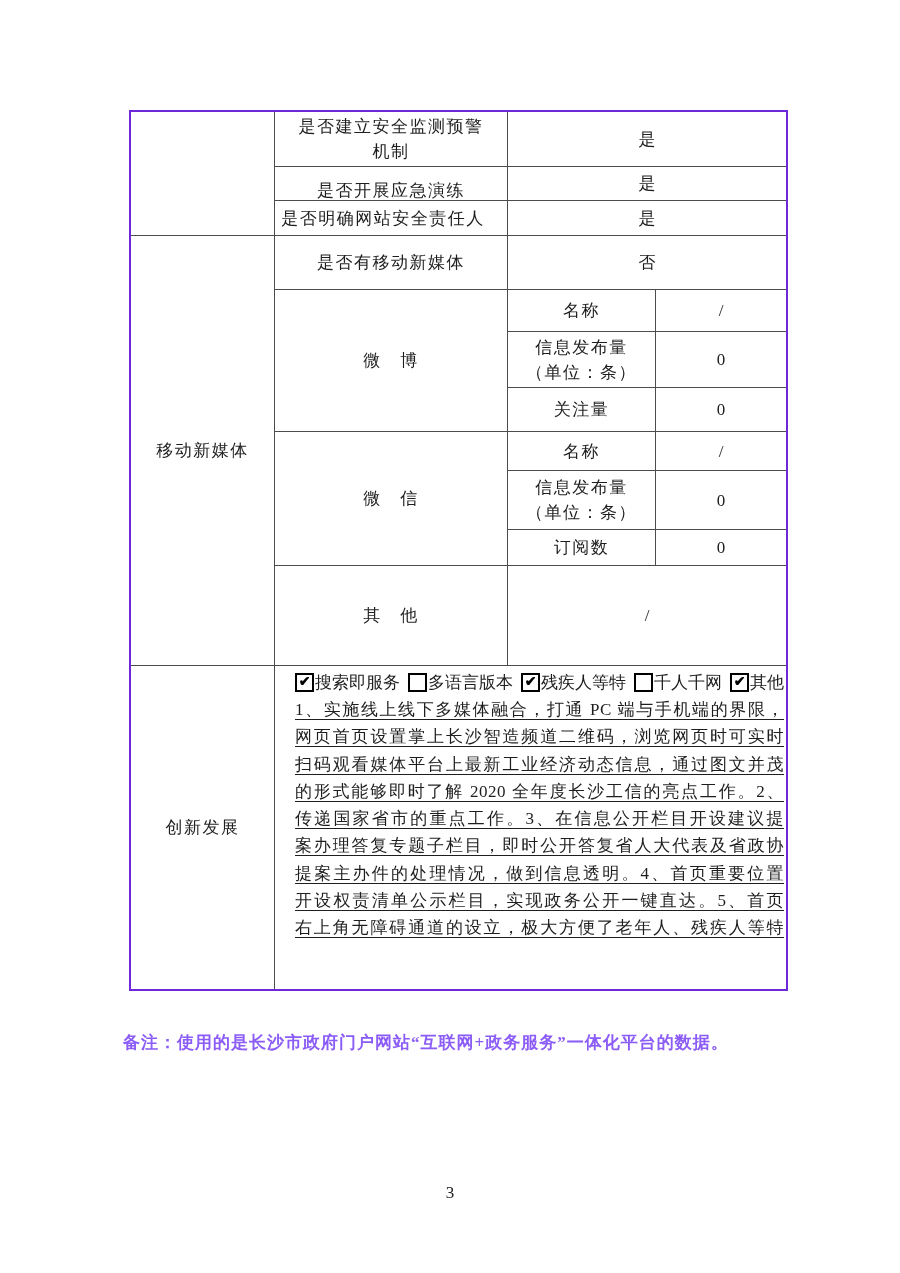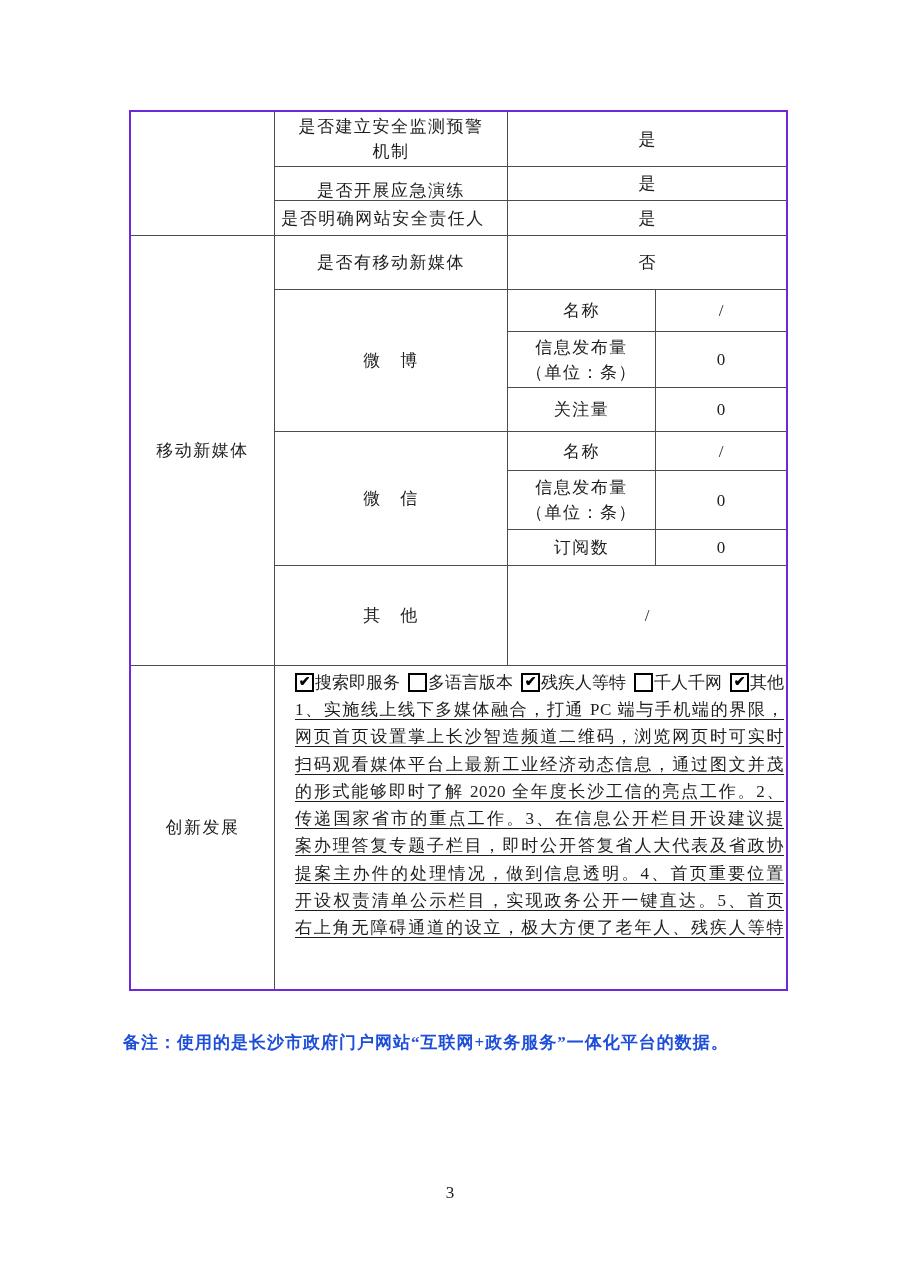--- a/index.html
+++ b/index.html
@@ -20,21 +20,21 @@
           height:27px;white-space:nowrap;}
   .cbitem{display:inline-flex;align-items:center;}
   .cb{display:inline-block;width:15px;height:15px;border:2.5px solid #000;
       margin-right:1px;text-align:center;line-height:14px;font-size:14px;
       font-weight:bold;color:#000;box-sizing:content-box;flex:none;}
   .uline{height:27.3px;line-height:27.3px;text-align:justify;text-align-last:justify;
          letter-spacing:0.5px;overflow:hidden;}
   .uline span{text-decoration:underline;text-underline-offset:4px;}
   .uline.last{text-align-last:left;}
   .footnote{position:absolute;left:123px;top:1031px;width:680px;
-            font-size:17px;font-weight:bold;letter-spacing:1px;color:#1d4ed8;}
+            font-size:17px;font-weight:bold;letter-spacing:1px;color:#8b5cf6;}
   .pageno{position:absolute;left:0;top:1183px;width:100%;text-align:center;
           font-size:17px;color:#222;}
 </style>
 </head>
 <body>
 
 <div class="page">
   <div class="tbl">
 
     <div class="ln" style="left:143px;top:0;width:1px;height:877px;"></div>

